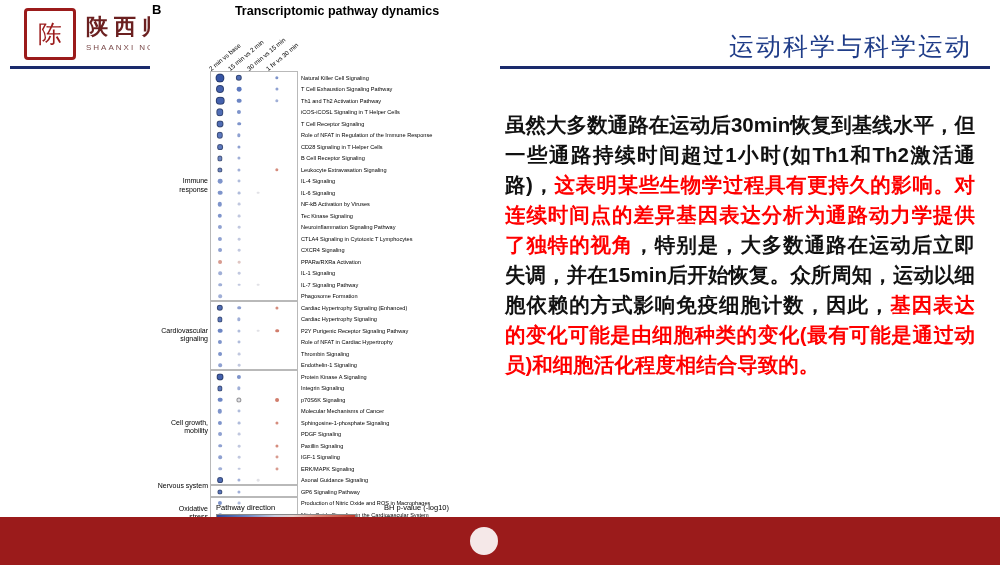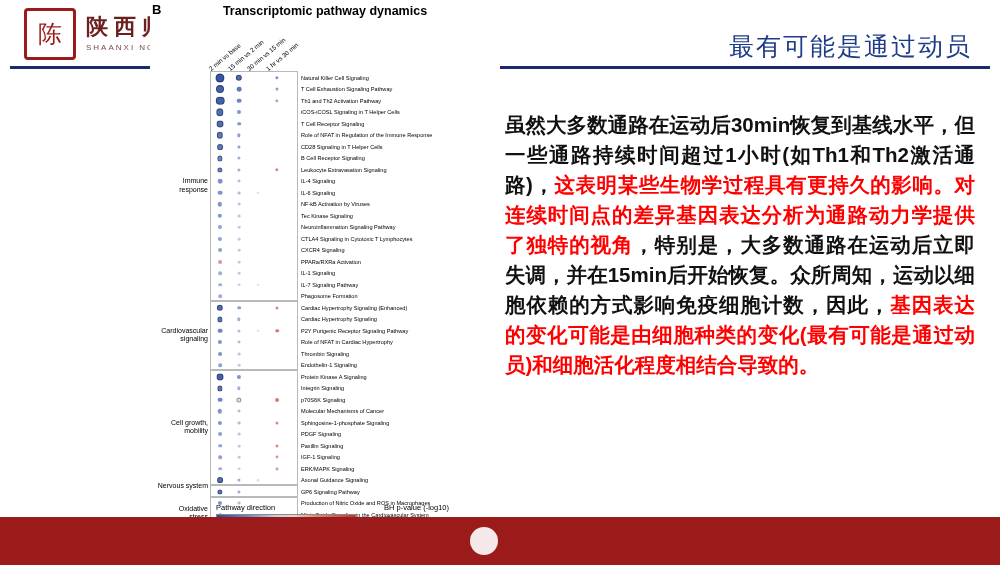--- a/index.html
+++ b/index.html
@@ -86,21 +86,21 @@
     width: 350px; height: 565px;
     background: #ffffff;
   }
   .fig-label {
     position: absolute;
     left: 2px; top: 2px;
     font-size: 13px; font-weight: bold; color: #000;
   }
   .fig-title {
     position: absolute;
-    left: 0; top: 4px; width: 350px;
+    left: 12px; top: 4px; width: 350px;
     text-align: center;
     font-size: 12.5px; font-weight: bold; color: #000;
   }
   
   .col-headers {
     position: absolute;
     left: 0px; top: 20px;
     width: 350px; height: 52px;
   }
   .col-head {
@@ -190,21 +190,21 @@
   <div class="logo-wrap">
 
     <div class="logo-seal">
         <span>陈</span>
       </div>
     <div class="logo-text">
       <div class="logo-cn">陕西师</div>
       <div class="logo-en">SHAANXI NORMA</div>
     </div>
   </div>
-  <div class="header-title">最有可能是通过动员</div>
+  <div class="header-title">运动科学与科学运动</div>
   <div class="header-rule"></div>
 
   <div class="figure">
     <div class="fig-label">B</div>
     <div class="fig-title">Transcriptomic pathway dynamics</div>
     <div class="col-headers" id="col-headers">
         <div class="col-head" style="left: 62px;">2 min vs base</div>
         <div class="col-head" style="left: 81px;">15 min vs 2 min</div>
         <div class="col-head" style="left: 100px;">30 min vs 15 min</div>
         <div class="col-head" style="left: 119px;">1 hr vs 30 min</div>

